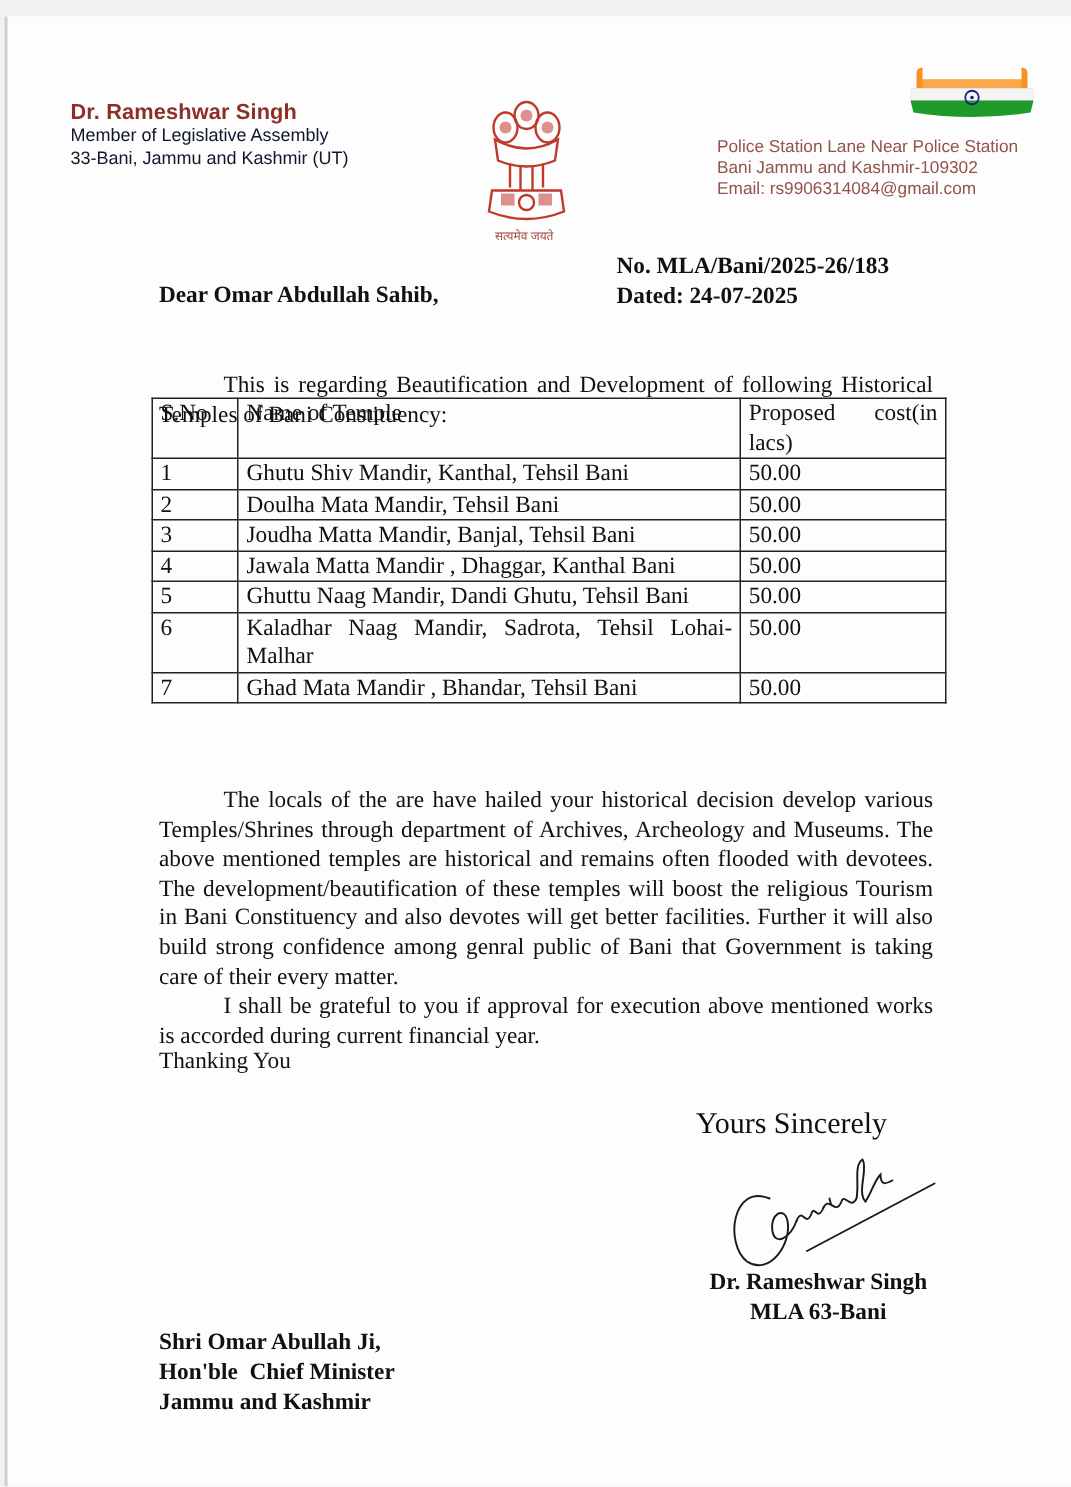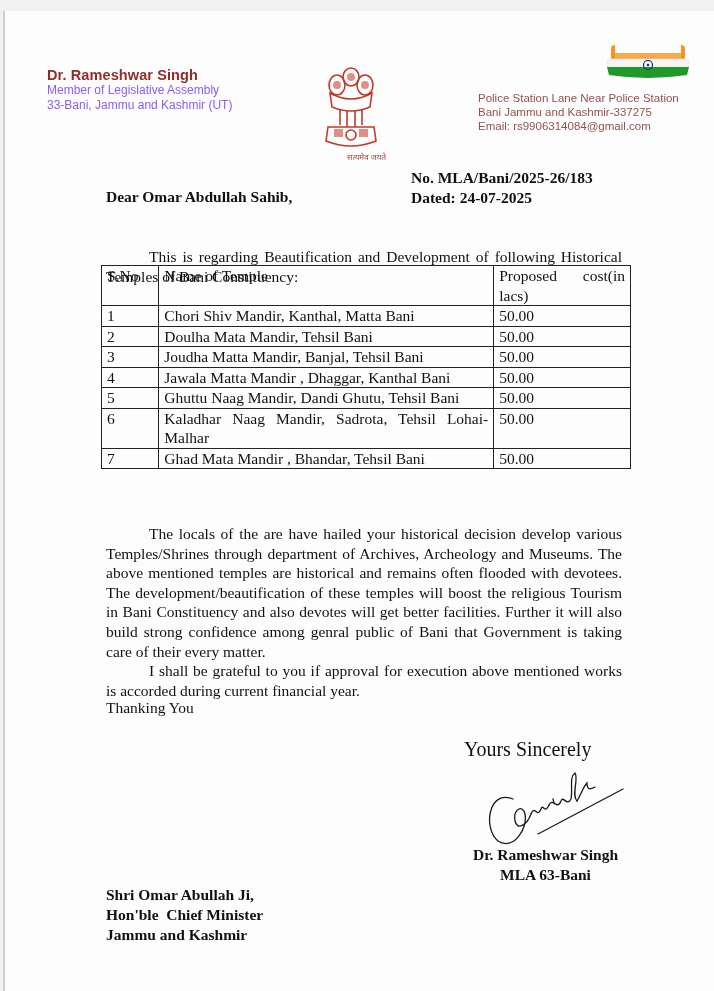--- a/index.html
+++ b/index.html
@@ -11,23 +11,23 @@
     position:relative;
   }
   .page {
     position:absolute; left:3px; top:11px; width:711px; height:980px;
     background:#fdfdfd;
     border-left:2px solid #cfcfcf;
   }
   
   .lh-left { position:absolute; left:42px; top:56px; font-family:"Liberation Sans", sans-serif; color:#8a3a33; }
   .lh-name { font-weight:bold; font-size:14.5px; color:#8e2e28; letter-spacing:0.1px; }
-  .lh-line { font-size:12px; line-height:15px; color:#8b5cf6; }
+  .lh-line { font-size:12px; line-height:15px; color:#0f172a; }
   .emblem { position:absolute; left:315px; top:52px; width:62px; height:98px; }
-  .emblem-caption { position:absolute; left:342px; top:140px; font-size:8px; color:#a14a40; font-family:"Liberation Sans", sans-serif; }
+  .emblem-caption { position:absolute; left:325px; top:140px; font-size:8px; color:#a14a40; font-family:"Liberation Sans", sans-serif; }
   .flag { position:absolute; left:600px; top:30px; width:86px; height:42px; }
   .lh-right { position:absolute; left:473px; top:80px; font-family:"Liberation Sans", sans-serif; font-size:11.5px; line-height:14px; color:#93524b; }
 
   
   .ref { position:absolute; left:406px; top:157px; font-weight:bold; font-size:15.5px; line-height:19.5px; }
   .salutation { position:absolute; left:101px; top:177px; font-weight:bold; font-size:15.5px; }
   .para { position:absolute; left:101px; width:516px; font-size:15.5px; line-height:19.6px; text-align:justify; }
   .indent { text-indent:43px;margin-top:20px; }
   .p1 { top:216px; }
 
@@ -88,21 +88,21 @@
     <path d="M6 18 L6 8 Q6 4 10 4 L10 12 L76 12 L76 4 Q80 4 80 8 L80 18 Z" fill="#f7931e"></path>
     <path d="M10 12 L76 12 L76 18 L10 18 Z" fill="#f9a84a"></path>
     <path d="M3 18 L83 18 L84 26 L2 26 Z" fill="#f4f4f4" stroke="#e6e6e6" stroke-width="0.5"></path>
     <path d="M2 26 L84 26 L82 34 Q43 40 4 34 Z" fill="#1e9a2a"></path>
     <circle cx="43" cy="24" r="4.5" fill="none" stroke="#1a237e" stroke-width="1.2"></circle>
     <circle cx="43" cy="24" r="1.2" fill="#1a237e"></circle>
   </svg>
 
   <div class="lh-right">
     <div>Police Station Lane Near Police Station</div>
-    <div>Bani Jammu and Kashmir-337275</div>
+    <div>Bani Jammu and Kashmir-109302</div>
     <div>Email: rs9906314084@gmail.com</div>
   </div>
 
   <div class="ref">
     <div>No. MLA/Bani/2025-26/183</div>
     <div>Dated: 24-07-2025</div>
   </div>
 
   <div class="salutation">Dear Omar Abdullah Sahib,</div>
 
@@ -110,21 +110,21 @@
 
   <table class="temples">
     <tbody>
         <tr>
       <td class="c-sno">S.No</td>
       <td class="c-name">Name of Temple</td>
       <td class="c-cost"><span>Proposed cost(in lacs)</span></td>
     </tr>
     <tr>
       <td>1</td>
-      <td>Chori Shiv Mandir, Kanthal, Matta Bani</td>
+      <td>Ghutu Shiv Mandir, Kanthal, Tehsil Bani</td>
       <td>50.00</td>
     </tr>
     <tr>
       <td>2</td>
       <td>Doulha Mata Mandir, Tehsil Bani</td>
       <td>50.00</td>
     </tr>
     <tr>
       <td>3</td>
       <td>Joudha Matta Mandir, Banjal, Tehsil Bani</td>

